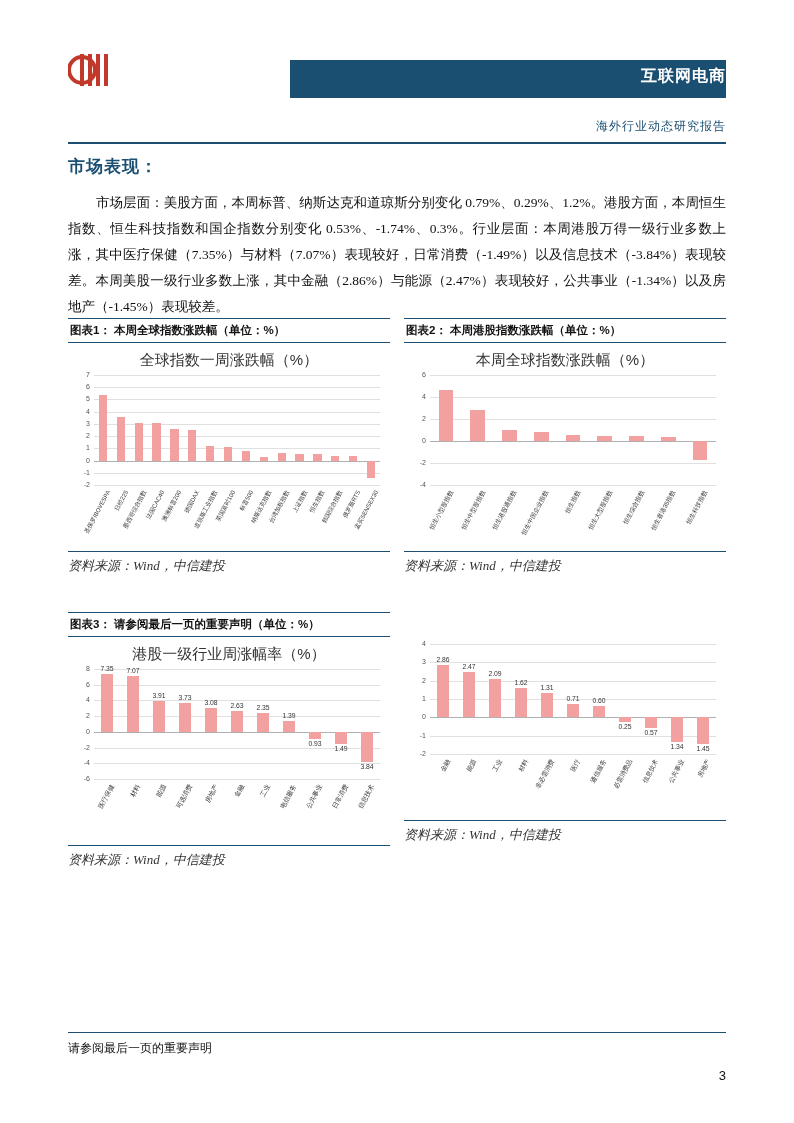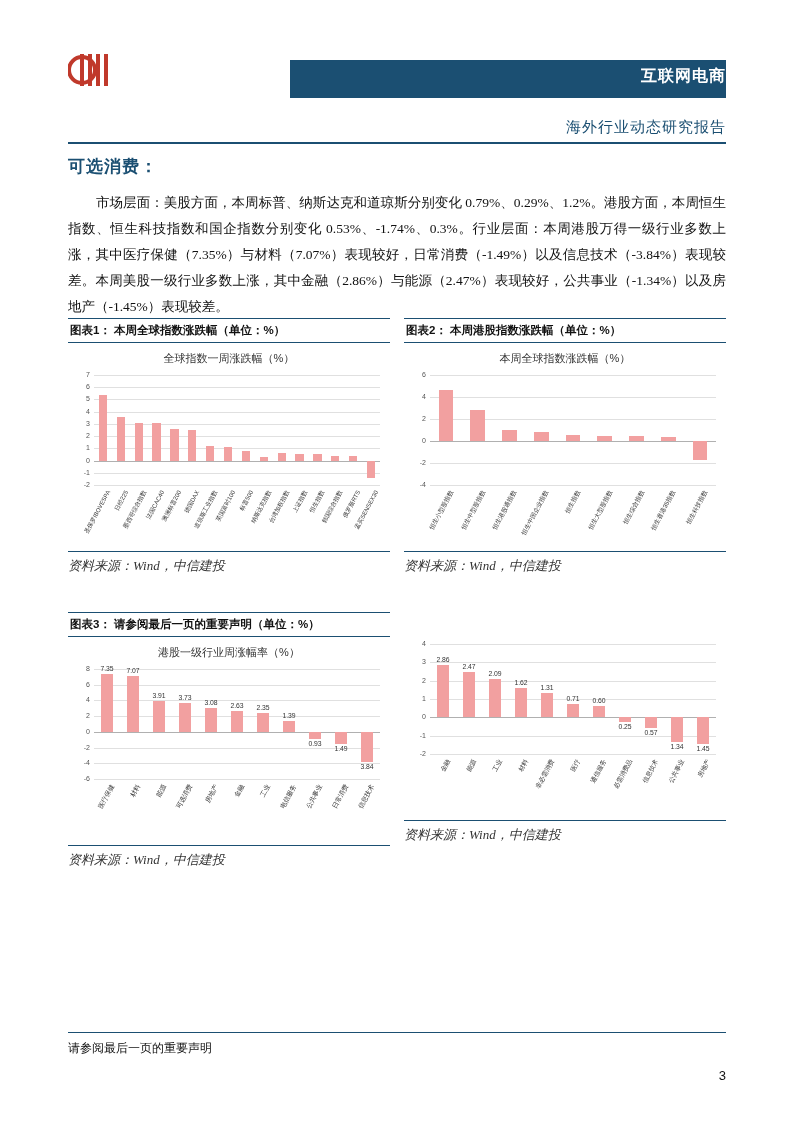--- a/index.html
+++ b/index.html
@@ -13,35 +13,35 @@
   .page{position:relative;width:794px;height:1123px;box-sizing:border-box;}
 
   
   .header{position:absolute;left:0;top:0;width:794px;height:140px;}
   .logo-wrap{position:absolute;left:68px;top:48px;display:flex;align-items:center;gap:10px;}
   .logo-mark{width:44px;height:44px;position:relative;}
   .logo-text-cn{font-family:"Liberation Sans",sans-serif;font-weight:bold;font-size:21px;letter-spacing:2px;color:#111;line-height:1.1;}
   .logo-text-en{font-family:"Liberation Sans",sans-serif;font-size:10px;letter-spacing:1.5px;color:#111;margin-top:3px;}
   .header-band{position:absolute;left:290px;top:60px;width:436px;height:38px;background:#1b4f72;}
   .header-band-label{position:absolute;right:68px;top:66px;font-family:"Liberation Sans",sans-serif;font-size:16px;font-weight:bold;color:#ffffff;letter-spacing:1px;}
-  .sub-title{position:absolute;right:68px;top:118px;font-family:"Liberation Sans",sans-serif;font-size:15px;color:#1b4f72;letter-spacing:1px;}
+  .sub-title{position:absolute;right:68px;top:118px;font-family:"Liberation Sans",sans-serif;font-size:12px;color:#1b4f72;letter-spacing:1px;}
   .header-rule{position:absolute;left:68px;top:142px;width:658px;height:2px;background:#1b4f72;}
 
   
   .section-title{position:absolute;left:68px;top:155px;font-family:"Liberation Sans",sans-serif;font-weight:bold;font-size:17px;color:#1b4f72;letter-spacing:1px;}
   .body-text{position:absolute;left:68px;top:190px;width:658px;font-size:13.5px;line-height:26px;text-align:justify;color:#111;}
   .body-text .indent{text-indent:28px;display:block;}
 
   
   .fig{position:absolute;width:322px;}
   .fig-head{border-top:1.2px solid #1b4f72;border-bottom:1.2px solid #1b4f72;padding:4px 2px 4px 2px;font-family:"Liberation Sans",sans-serif;font-size:11.5px;font-weight:bold;color:#111;}
   .fig-head .lbl{color:#111;text-align:right;}
   .fig-body{border-bottom:1.2px solid #1b4f72;height:208px;position:relative;}
   .fig-src{font-size:13px;font-style:italic;color:#333;padding-top:5px;}
-  .chart-title{text-align:center;font-family:"Liberation Sans",sans-serif;font-size:11px;color:#333;padding-top:8px;}
+  .chart-title{text-align:center;font-family:"Liberation Sans",sans-serif;font-size:15px;color:#333;padding-top:8px;}
 
   
   .chart{position:absolute;left:0;right:0;top:24px;bottom:0;}
   .axis-label{position:absolute;font-family:"Liberation Sans",sans-serif;font-size:7px;color:#555;text-align:right;}
   .gridline{position:absolute;height:1px;background:#e0e0e0;}
   .zeroline{position:absolute;height:1px;background:#b0b0b0;}
   .bar{position:absolute;background:#f2a0a0;}
   .cat{position:absolute;font-family:"Liberation Sans",sans-serif;font-size:6.2px;color:#333;
        transform-origin:right top;transform:rotate(-62deg);white-space:nowrap;text-align:right;}
   .val{position:absolute;font-family:"Liberation Sans",sans-serif;font-size:6.8px;color:#333;white-space:nowrap;}
@@ -67,21 +67,21 @@
           <rect x="36" y="6" width="4" height="32" fill="#c0392b"></rect>
         </svg>
       </div>
     </div>
     <div class="header-band"></div>
     <div class="header-band-label">互联网电商</div>
     <div class="sub-title">海外行业动态研究报告</div>
     <div class="header-rule"></div>
   </div>
 
-  <div class="section-title">可选消费：</div>
+  <div class="section-title">市场表现：</div>
   <div class="body-text">
     <span class="indent">市场层面：美股方面，本周标普、纳斯达克和道琼斯分别变化 0.79%、0.29%、1.2%。港股方面，本周恒生指数、恒生科技指数和国企指数分别变化 0.53%、-1.74%、0.3%。行业层面：本周港股万得一级行业多数上涨，其中医疗保健（7.35%）与材料（7.07%）表现较好，日常消费（-1.49%）以及信息技术（-3.84%）表现较差。本周美股一级行业多数上涨，其中金融（2.86%）与能源（2.47%）表现较好，公共事业（-1.34%）以及房地产（-1.45%）表现较差。</span>
   </div>
 
   <div class="fig" style="left:68px;top:318px;">
     <div class="fig-head">
       <span class="lbl">图表1：</span>
       <span>本周全球指数涨跌幅（单位：%）</span>
     </div>
     <div class="fig-body">

